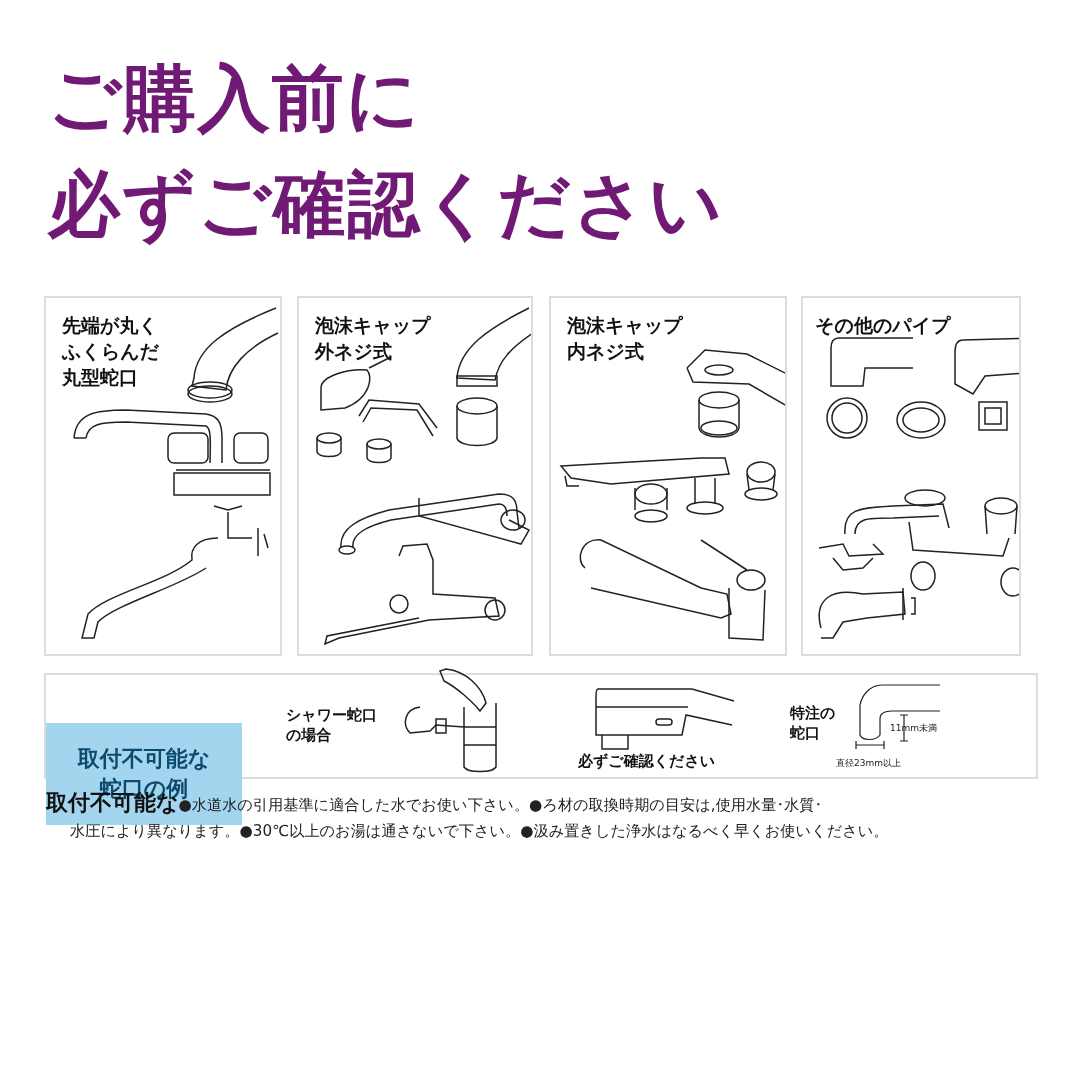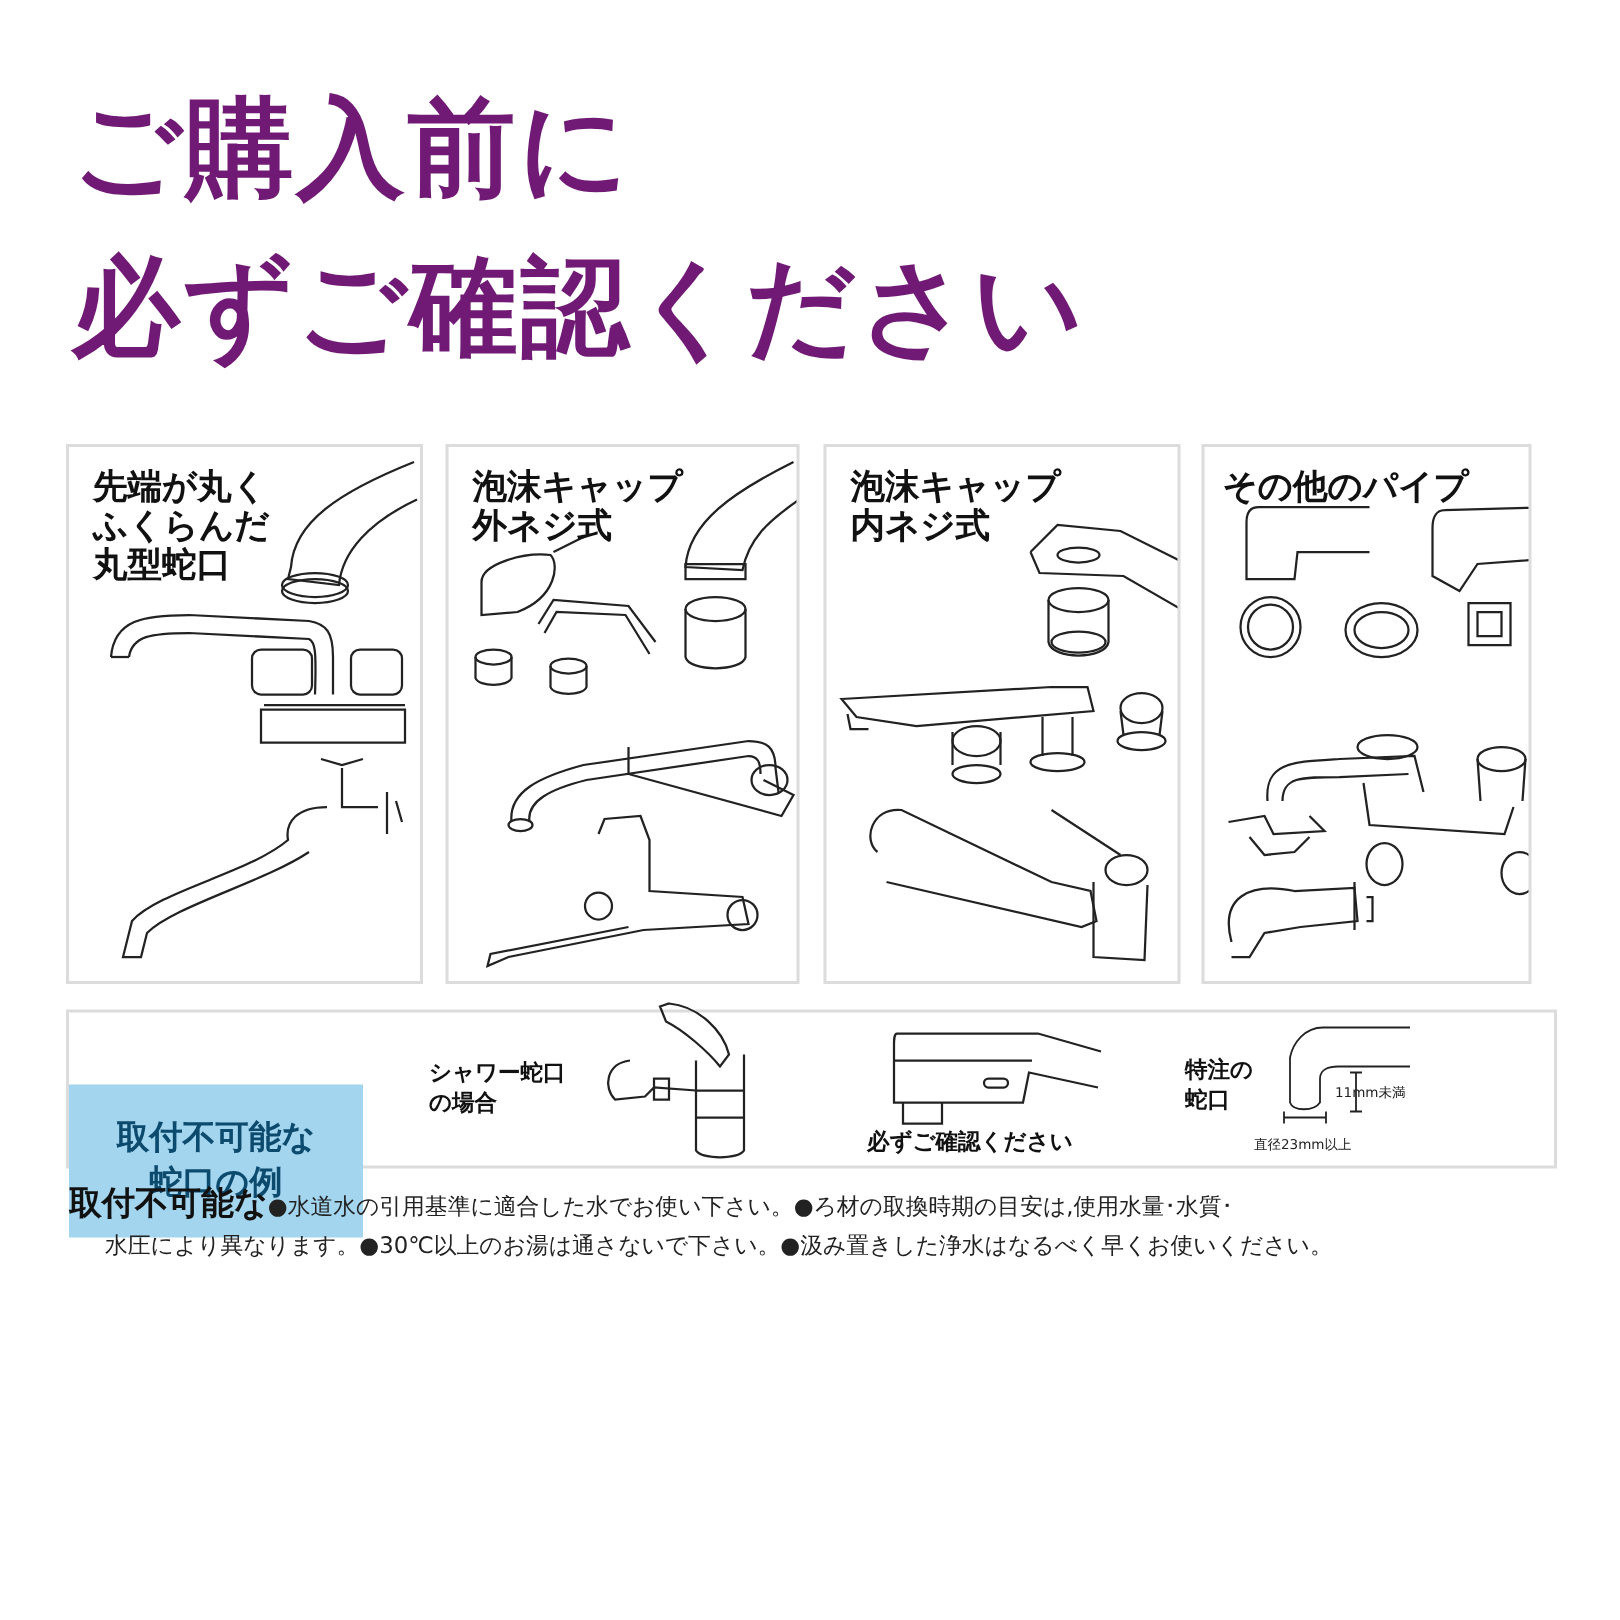--- a/index.html
+++ b/index.html
@@ -12,21 +12,21 @@
       color: #701a75; letter-spacing: 2px;
     }
     .title.l1 { top: 62px; }
     .title.l2 { top: 168px; }
 
     .panel {
       position: absolute; top: 296px; height: 360px; border: 2px solid #dcdcdc; box-sizing: border-box;
       background: #fff; overflow: hidden;
     }
     .panel .ptitle {
-      position: absolute; left: 16px; top: 14px; font-weight: bold; font-size: 23px; line-height: 26px;
+      position: absolute; left: 16px; top: 14px; font-weight: bold; font-size: 19px; line-height: 26px;
       white-space: pre-line; color: #111;
     }
     .panel svg { position: absolute; left: 0; top: 0; }
     #p1 { left: 44px; width: 238px; }
     #p2 { left: 297px; width: 236px; }
     #p3 { left: 549px; width: 238px; }
     #p4 { left: 801px; width: 220px; }
     #p4 .ptitle { left: 12px; }
 
     .ng-row {

